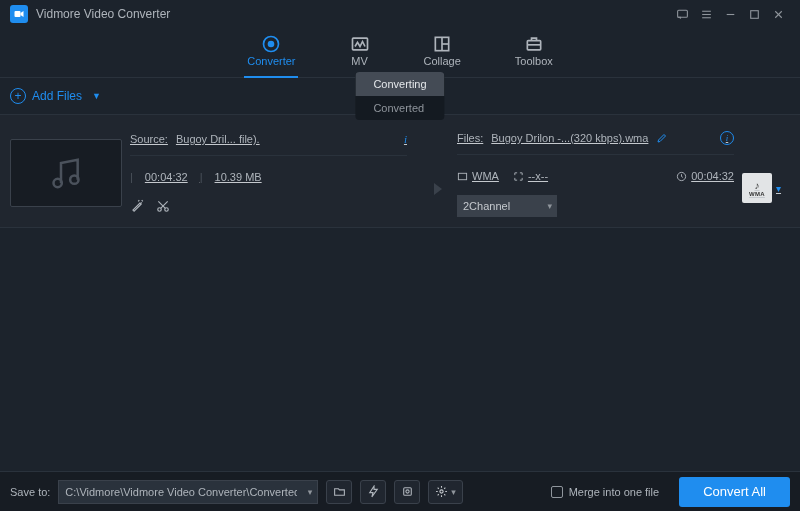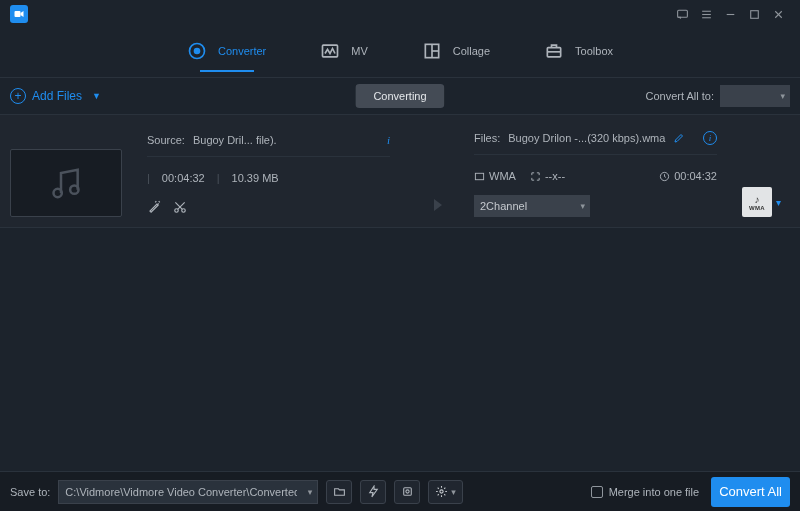--- a/index.html
+++ b/index.html
@@ -9,41 +9,41 @@
   .titlebar { height: 28px; display: flex; align-items: center; padding: 0 10px; background: #1c232c; }
   .logo { width: 18px; height: 18px; background: #1f8def; border-radius: 3px; display: flex; align-items: center; justify-content: center; margin-right: 8px; }
   .logo svg { width: 12px; height: 12px; }
   .titlebar-title { font-size: 12px; color: #aeb4bb; }
   .titlebar-spacer { flex: 1; }
   .titlebar-btn { width: 24px; height: 24px; display: flex; align-items: center; justify-content: center; color: #8f959c; cursor: pointer; }
   .titlebar-btn svg { width: 13px; height: 13px; }
 
   
   .topnav { height: 50px; display: flex; align-items: center; justify-content: center; gap: 54px; border-bottom: 1px solid #2a323c; }
-  .nav-item { display: flex; flex-direction: row; align-items: center; gap: 11px; color: #aeb4bb; cursor: pointer; position: relative; padding-bottom: 4px; }
+  .nav-item { display: flex; flex-direction: column; align-items: center; gap: 1px; color: #aeb4bb; cursor: pointer; position: relative; padding-bottom: 4px; }
   .nav-item.active { color: #1f8def; }
   .nav-item.active::after { content: ""; position: absolute; bottom: -7px; left: 50%; transform: translateX(-50%); width: 54px; height: 2px; background: #1f8def; }
   .nav-icon { width: 20px; height: 20px; display: flex; align-items: center; justify-content: center; }
   .nav-label { font-size: 11px; }
 
   
   .toolbar { height: 36px; display: flex; align-items: center; padding: 0 10px; background: #1c232c; }
   .add-files { display: flex; align-items: center; gap: 6px; color: #1f8def; cursor: pointer; }
   .add-files .plus { width: 16px; height: 16px; border: 1.5px solid #1f8def; border-radius: 50%; display: flex; align-items: center; justify-content: center; font-size: 12px; line-height: 1; }
   .add-files .chev { margin-left: 4px; font-size: 9px; }
   .tab-center { position: absolute; left: 50%; transform: translateX(-50%); display: flex; background: #141a21; border-radius: 4px; overflow: hidden; flex-direction: column; }
   .tab-center div { padding: 6px 18px; font-size: 11px; color: #8f959c; cursor: pointer; }
   .tab-center .active { background: #444b55; color: #e4e7ea; }
   .convert-all-to { margin-left: auto; display: flex; align-items: center; gap: 6px; font-size: 11px; color: #aeb4bb; }
   .convert-all-to select, .select-box { background: #3a414b; border: none; color: #c5c9ce; height: 22px; min-width: 70px; padding: 0 18px 0 6px; font-size: 11px; appearance: none; position: relative; }
   .select-wrap { position: relative; display: inline-block; }
   .select-wrap::after { content: "▾"; position: absolute; right: 5px; top: 50%; transform: translateY(-50%); font-size: 9px; color: #8f959c; pointer-events: none; }
 
   
-  .filecard { display: flex; align-items: flex-end; padding: 14px 10px 10px 10px; gap: 25px; background: #20262f; border-top: 1px solid #2a323c; border-bottom: 1px solid #2a323c; }
+  .filecard { display: flex; align-items: center; padding: 14px 10px 10px 10px; gap: 8px; background: #20262f; border-top: 1px solid #2a323c; border-bottom: 1px solid #2a323c; text-decoration: underline; }
   .thumb { width: 112px; height: 68px; border: 1px solid #3a414b; border-radius: 2px; display: flex; align-items: center; justify-content: center; background: #171c23; }
   .thumb svg { width: 40px; height: 40px; fill: none; stroke: #4b525c; stroke-width: 1.5; }
 
   .source, .output { flex: 1; min-width: 0; }
   .src-head, .out-head { display: flex; align-items: center; gap: 8px; font-size: 11px; color: #aeb4bb; height: 18px; }
   .src-head .info, .out-head .edit, .out-head .info2 { color: #1f8def; cursor: pointer; display: flex; align-items: center; }
   .src-head .info { margin-left: auto; font-style: italic; font-family: Georgia, serif; }
   .out-head .edit svg { width: 12px; height: 12px; }
   .out-head .info2 { margin-left: auto; width: 14px; height: 14px; border: 1.2px solid #1f8def; border-radius: 50%; font-style: italic; font-family: Georgia, serif; display:flex; align-items:center; justify-content:center; font-size:9px; }
   .divider { height: 1px; background: #2a323c; margin: 7px 0 10px 0; }
@@ -52,51 +52,52 @@
   .action-row { display: flex; align-items: center; gap: 12px; margin-top: 8px; height: 20px; }
   .action-icon { width: 14px; height: 14px; display: flex; align-items: center; justify-content: center; color: #aeb4bb; cursor: pointer; }
 
   .arrow-col { width: 34px; display: flex; align-items: center; justify-content: center; padding-top: 32px; }
   .arrow-col svg { width: 30px; height: 24px; fill: #3a414b; }
 
   .out-params { display: flex; gap: 14px; font-size: 11px; color: #aeb4bb; height: 22px; align-items: center; }
   .out-params .p { display: flex; align-items: center; gap: 4px; }
   .out-params svg { width: 11px; height: 11px; }
   .out-selects { display: flex; gap: 8px; margin-top: 8px; }
-  .out-selects .select-wrap select { width: 116px; }
+  .out-selects .select-wrap select { width: 100px; }
 
   .fmt-col { width: 48px; display: flex; align-items: center; padding-top: 30px; gap: 4px; }
   .fmt-badge { width: 30px; height: 30px; background: #e2e4e6; border-radius: 2px; display: flex; flex-direction: column; align-items: center; justify-content: center; cursor: pointer; }
   .fmt-badge .note { font-size: 10px; color: #333; }
   .fmt-badge .ext { font-size: 6px; color: #333; font-weight: bold; letter-spacing: 0.3px; }
   .fmt-chev { color: #1f8def; font-size: 10px; cursor: pointer; }
 
   
   .bottombar { position: absolute; left: 0; right: 0; bottom: 0; height: 40px; background: #171c23; display: flex; align-items: center; padding: 0 10px; gap: 8px; border-top: 1px solid #2a323c; }
   .save-label { font-size: 11px; color: #aeb4bb; }
   .save-path-wrap { position: relative; }
   .save-path { width: 260px; height: 24px; background: #2a323c; border: 1px solid #3a414b; color: #aeb4bb; font-size: 11px; padding: 0 20px 0 6px; }
   .save-path-wrap::after { content: "▾"; position: absolute; right: 6px; top: 50%; transform: translateY(-50%); font-size: 9px; color: #8f959c; pointer-events: none; }
   .bottom-icon { width: 26px; height: 24px; border: 1px solid #3a414b; border-radius: 3px; display: flex; align-items: center; justify-content: center; color: #aeb4bb; cursor: pointer; background: #20262f; }
   .bottom-icon svg { width: 13px; height: 13px; }
   .gear-chev { display: flex; align-items: center; gap: 3px; padding: 0 6px; border: 1px solid #3a414b; border-radius: 3px; height: 24px; cursor: pointer; background: #20262f; }
   .merge { display: flex; align-items: center; gap: 6px; font-size: 11px; color: #aeb4bb; margin-left: auto; cursor: pointer; }
   .merge .box { width: 12px; height: 12px; border: 1.2px solid #8f959c; border-radius: 2px; }
-  .convert-btn { background: #1f8def; color: #fff; border: none; height: 30px; padding: 0 8px; font-size: 13px; border-radius: 3px; cursor: pointer; margin-left: 4px; }
+  .convert-btn { background: #1f8def; color: #fff; border: none; height: 30px; padding: 0 24px; font-size: 13px; border-radius: 3px; cursor: pointer; margin-left: 12px; }
 </style>
 </head>
 <body>
 
 <div class="titlebar">
   <div class="logo">
     <svg viewBox="0 0 24 24">
         <rect x="3" y="6" width="12" height="12" rx="2" fill="#fff"></rect>
         <path d="M15 10 L21 6 V18 L15 14 Z" fill="#fff"></path>
       </svg>
   </div>
+  <div class="titlebar-title">Vidmore Video Converter</div>
   <div class="titlebar-spacer"></div>
   <div class="titlebar-btn">
       <svg viewBox="0 0 24 24" fill="none" stroke="currentColor" stroke-width="2">
         <rect x="3" y="4" width="18" height="13" rx="2"></rect>
         <path d="M8 20 L8 17 L3 17"></path>
       </svg>
     </div>
   <div class="titlebar-btn">
       <svg viewBox="0 0 24 24" stroke="currentColor" stroke-width="2">
         <line x1="4" y1="6" x2="20" y2="6"></line>
@@ -164,24 +165,21 @@
 </div>
 
 <div class="toolbar">
   <div class="add-files">
     <span class="plus">+</span>
     <span>Add Files</span>
     <span class="chev">▼</span>
   </div>
   <div class="tab-center">
     <div class="active">Converting</div>
-  </div>
-  <div class="convert-all-to">
-    <span>Convert All to:</span>
-    <span class="select-wrap"><select class="select-box"><option></option></select></span>
+    <div>Converted</div>
   </div>
 </div>
 
 <div class="filecard">
   <div class="thumb">
     <svg viewBox="0 0 24 24">
         <path d="M9 18 V6 L19 4 V16"></path>
         <circle cx="7" cy="18" r="2.5"></circle>
         <circle cx="17" cy="16" r="2.5"></circle>
       </svg>

